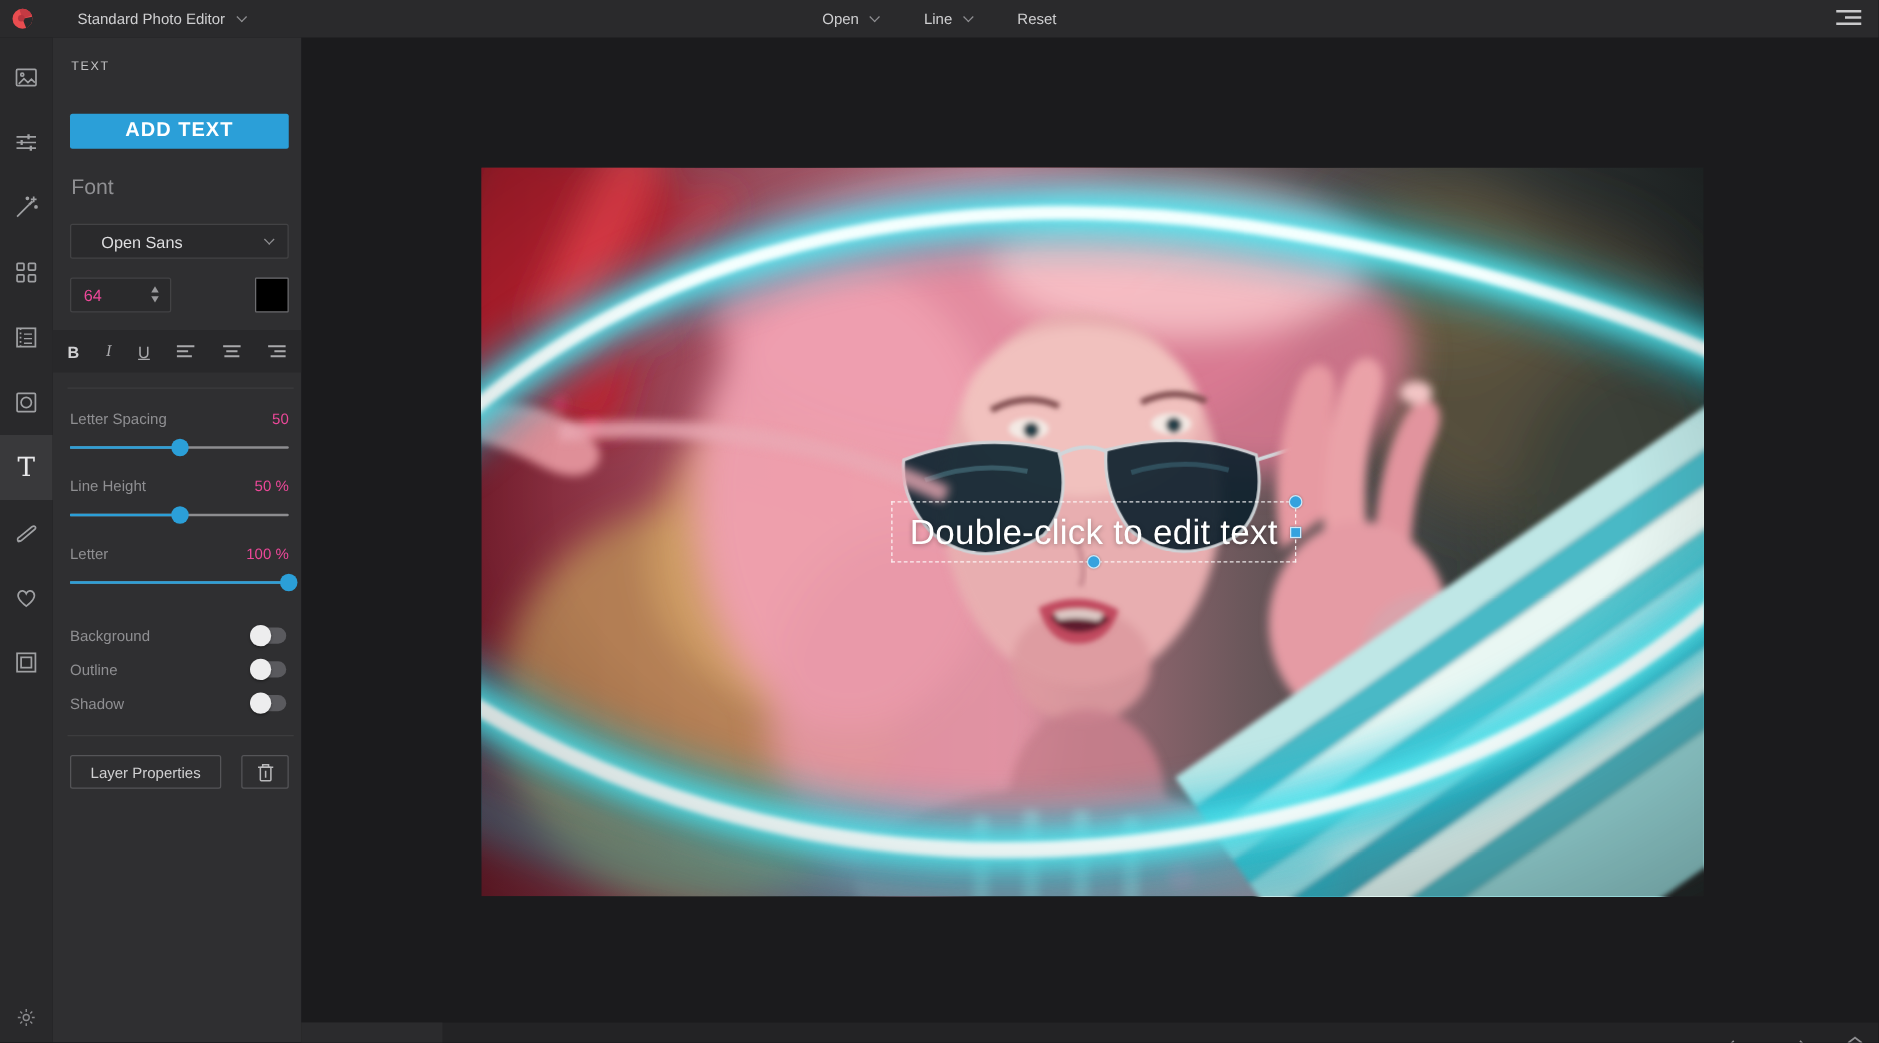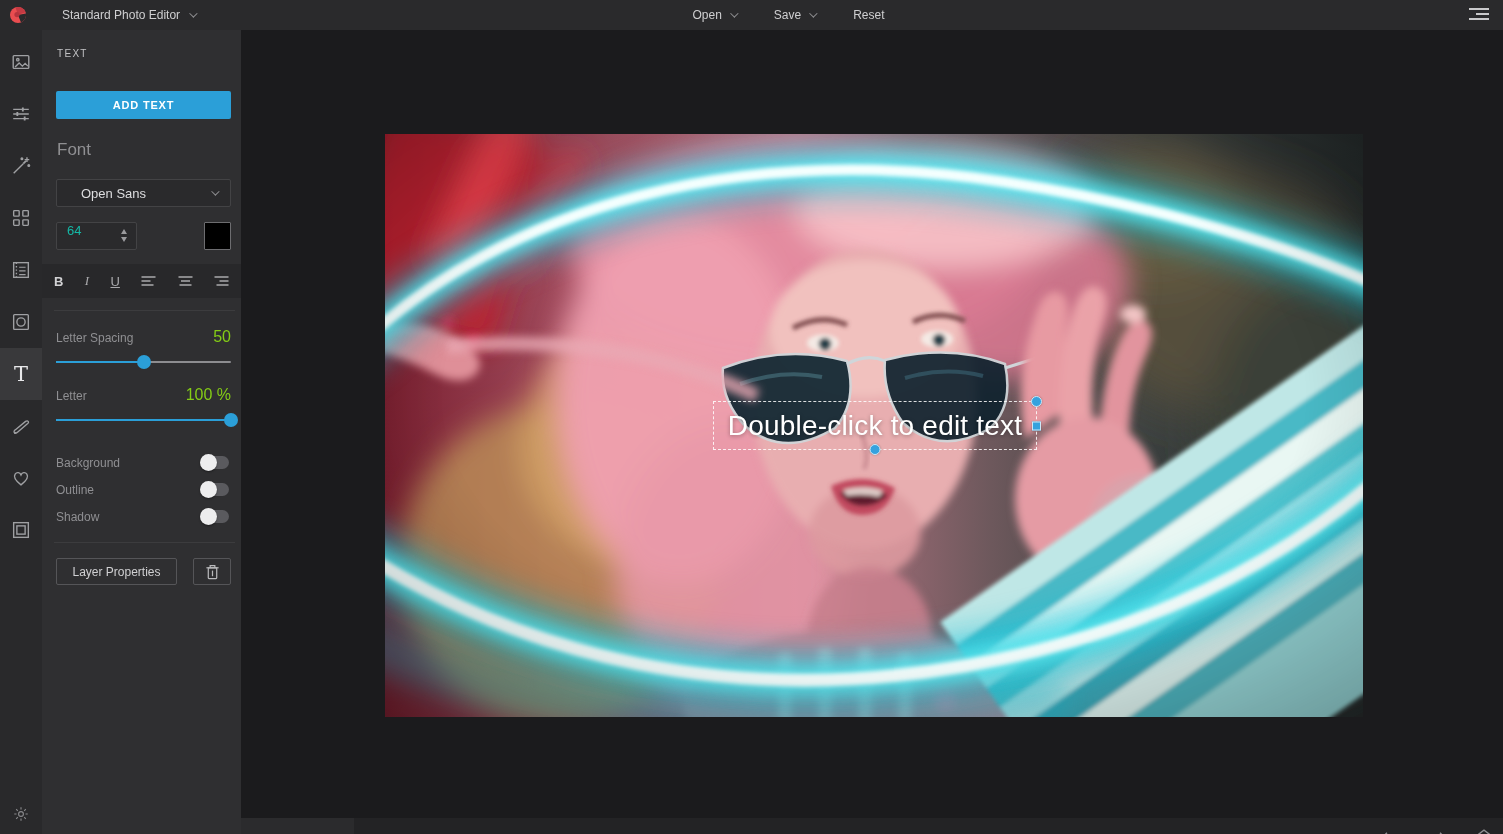--- a/index.html
+++ b/index.html
@@ -12,21 +12,21 @@
   html,body{width:1503px;height:834px;overflow:hidden;background:var(--canvas);
     font-family:"Liberation Sans","DejaVu Sans",sans-serif;-webkit-font-smoothing:antialiased;}
   .app{position:relative;width:1503px;height:834px;}
 
   
   .topbar{position:absolute;left:0;top:0;width:1503px;height:30px;background:var(--topbar);
     display:flex;align-items:center;z-index:30;}
   .logo{width:18px;height:18px;margin-left:9px;}
   .title-menu{display:flex;align-items:center;gap:9px;background:none;border:none;color:#cfcfd1;
     font-size:12px;margin-left:35px;cursor:pointer;font-family:inherit;}
-  .topbar-center{position:absolute;left:50%;transform:translateX(-50%);display:flex;align-items:center;gap:38px;margin-left:37px;}
+  .topbar-center{position:absolute;left:50%;transform:translateX(-50%);display:flex;align-items:center;gap:38px;}
   .menu-btn{display:flex;align-items:center;gap:8px;background:none;border:none;color:#cfcfd1;
     font-size:12px;cursor:pointer;font-family:inherit;}
   .chev{width:6px;height:6px;border-right:1.5px solid #8f8f92;border-bottom:1.5px solid #8f8f92;
     transform:rotate(45deg) translateY(-2px);display:inline-block;}
   .hamburger{position:absolute;right:14px;top:8px;background:none;border:none;cursor:pointer;
     display:flex;flex-direction:column;align-items:flex-end;gap:3px;}
   .hamburger i{display:block;height:2px;background:#c9c9cb;}
   .hamburger i:nth-child(1){width:20px}.hamburger i:nth-child(2){width:13px}.hamburger i:nth-child(3){width:20px}
 
   
@@ -38,47 +38,47 @@
   .rail-item svg{display:block;}
   .rail-text-glyph{font-family:"DejaVu Serif","Liberation Serif",serif;font-size:21px;color:#e8e8ea;}
   .rail-gear{position:absolute;left:0;bottom:6px;width:42px;height:28px;display:flex;align-items:center;
     justify-content:center;background:none;border:none;color:#8a8a8d;cursor:pointer;}
 
   
   .panel{position:absolute;left:42px;top:30px;width:199px;height:804px;background:var(--panel);
     z-index:10;padding:16px 10px 0 14px;color:var(--txt);}
   .panel-title{font-size:10px;letter-spacing:1.3px;color:#c2c2c4;margin:2px 0 32px 1px;}
   .add-text-btn{width:100%;height:28px;background:var(--accent);border:none;border-radius:2px;
-    color:#fff;font-size:11px;font-weight:bold;letter-spacing:.8px;cursor:pointer;font-family:inherit;}
+    color:#fff;font-size:16px;font-weight:bold;letter-spacing:.8px;cursor:pointer;font-family:inherit;}
   .field-label{font-size:17px;color:var(--lab);margin:21px 0 19px 1px;}
   .select{height:28px;background:var(--box);border:1px solid var(--border);border-radius:2px;
     display:flex;align-items:center;padding:0 24px;font-size:13px;color:#dedee0;cursor:pointer;position:relative;}
   .select .chev{position:absolute;right:13px;}
   .size-row{display:flex;justify-content:space-between;margin-top:15px;}
   .number-input{width:81px;height:28px;background:var(--box);border:1px solid var(--border);border-radius:2px;
-    display:flex;padding:0 10px;font-size:13px;color:#14b8a6;position:relative;cursor:text;}
+    display:flex;align-items:center;padding:0 10px;font-size:13px;color:#ec4899;position:relative;cursor:text;}
   .stepper{position:absolute;right:9px;top:6px;display:flex;flex-direction:column;gap:3px;cursor:pointer;}
   .stepper i{display:block;width:0;height:0;border-left:3.5px solid transparent;border-right:3.5px solid transparent;}
   .stepper .up{border-bottom:5px solid #9a9a9d;}
   .stepper .down{border-top:5px solid #9a9a9d;}
   .swatch{width:27px;height:28px;background:#000;border:1px solid #6d6d70;border-radius:1px;cursor:pointer;}
 
   .format-strip{height:34px;margin:14px -10px 0 -14px;background:var(--strip);
     display:flex;align-items:center;padding:0 12px;justify-content:space-between;}
   .fmt{background:none;border:none;color:#a9a9ac;font-size:13px;cursor:pointer;height:34px;
     display:flex;align-items:center;font-family:inherit;}
   .fmt.bold{font-weight:bold;color:#d2d2d4;}
   .fmt.italic{font-style:italic;font-family:"Liberation Serif",serif;}
   .fmt.underline{text-decoration:underline;}
   .divider{height:1px;background:#3c3c3e;margin:12px -4px 0 -2px;}
 
   .slider-row{margin-top:17px;}
   .slider-head{display:flex;justify-content:space-between;align-items:baseline;}
   .slider-label{font-size:12px;color:var(--lab);}
-  .slider-value{font-size:16px;color:#84cc16;}
+  .slider-value{font-size:12px;color:#ec4899;}
   .slider{--p:50%;position:relative;height:14px;margin-top:9px;cursor:pointer;}
   .slider .track{position:absolute;left:0;right:0;top:6px;height:2px;background:#8d8d90;border-radius:1px;}
   .slider .fill{position:absolute;left:0;top:6px;height:2px;width:var(--p);background:var(--accent);}
   .slider .thumb{position:absolute;top:0;left:var(--p);width:14px;height:14px;margin-left:-7px;
     border-radius:50%;background:var(--accent);}
 
   .toggles{margin-top:22px;}
   .toggle-row{display:flex;justify-content:space-between;align-items:center;height:27px;}
   .toggle-row span{font-size:12px;color:var(--lab);}
   .toggle{position:relative;width:26px;height:13px;background:#5a5a5e;border-radius:7px;cursor:pointer;margin-right:2px;}
@@ -129,21 +129,21 @@
     <button class="title-menu">
       <span>Standard Photo Editor</span>
       <span class="chev"></span>
     </button>
     <div class="topbar-center">
       <button class="menu-btn">
         <span>Open</span>
         <span class="chev"></span>
       </button>
       <button class="menu-btn">
-        <span>Save</span>
+        <span>Line</span>
         <span class="chev"></span>
       </button>
       <button class="menu-btn">
         <span>Reset</span>
       </button>
     </div>
     <button class="hamburger">
         <i></i>
         <i></i>
         <i></i>
@@ -272,20 +272,31 @@
         <span class="slider-label">Letter Spacing</span>
         <span class="slider-value">50</span>
       </div>
       <div class="slider" style="--p: 50%;">
         <div class="track"></div>
           <div class="fill"></div>
           <div class="thumb"></div>
       </div>
     </div>
 
+    <div class="slider-row">
+      <div class="slider-head">
+        <span class="slider-label">Line Height</span>
+        <span class="slider-value">50 %</span>
+      </div>
+      <div class="slider" style="--p: 50%;">
+        <div class="track"></div>
+          <div class="fill"></div>
+          <div class="thumb"></div>
+      </div>
+    </div>
 
     <div class="slider-row">
       <div class="slider-head">
         <span class="slider-label">Letter</span>
         <span class="slider-value">100 %</span>
       </div>
       <div class="slider" style="--p: 100%;">
         <div class="track"></div>
           <div class="fill"></div>
           <div class="thumb"></div>

